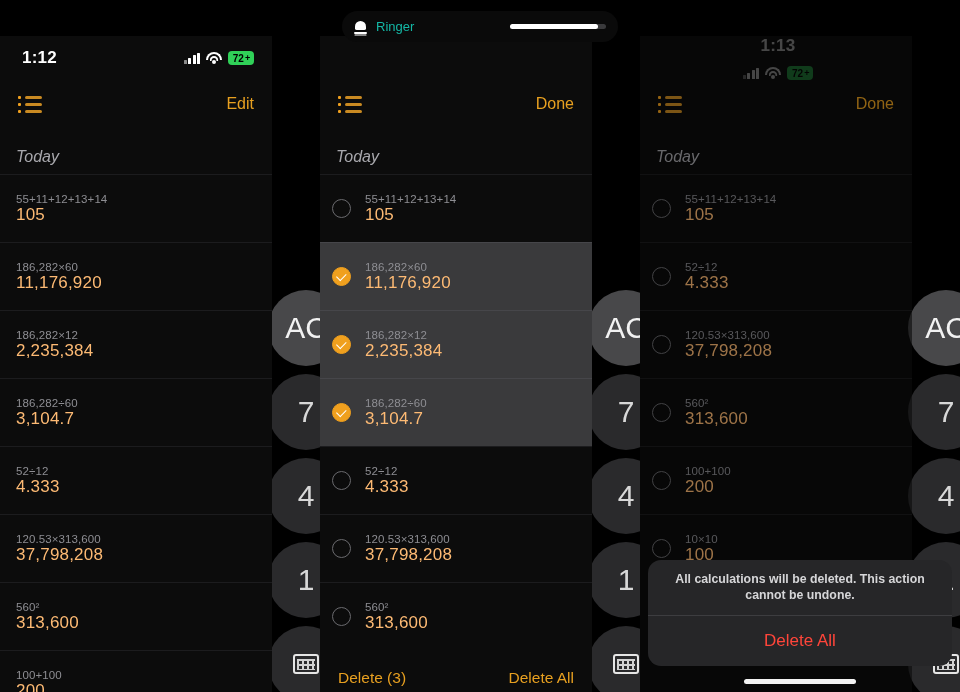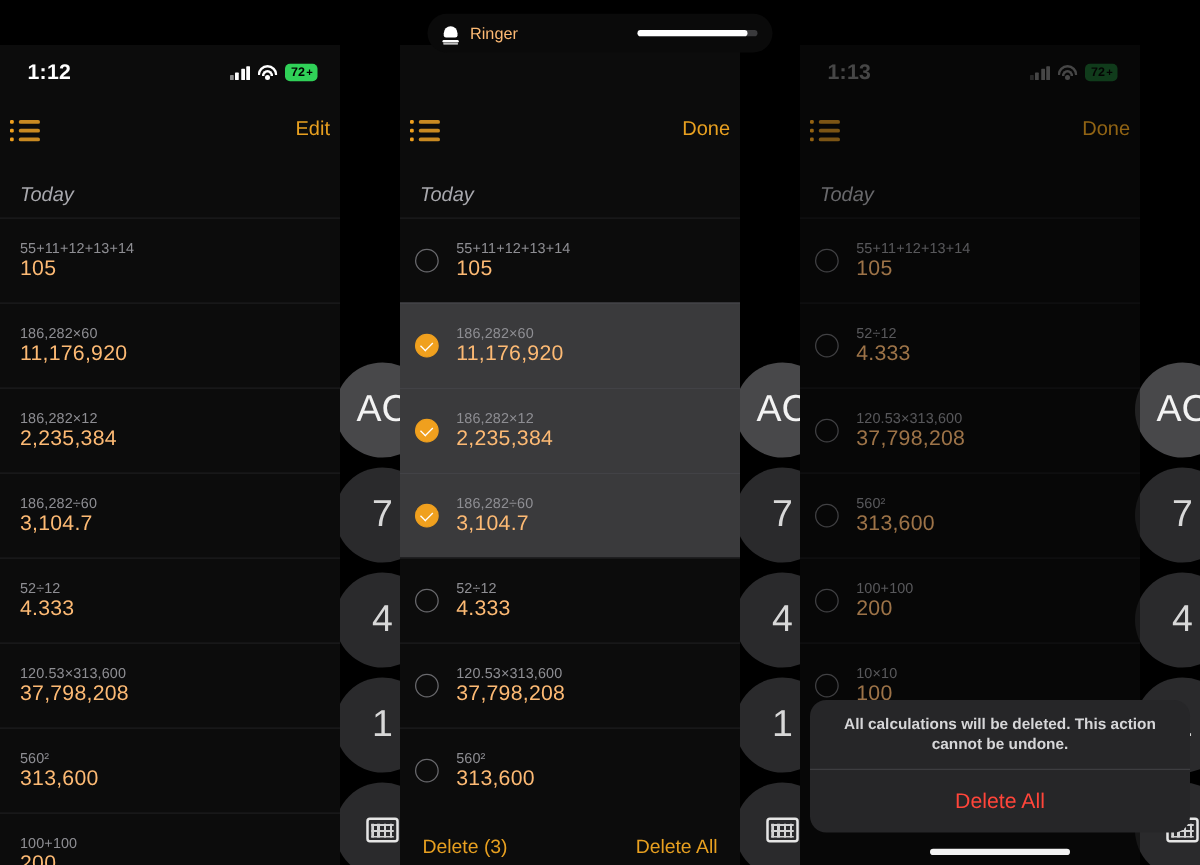--- a/index.html
+++ b/index.html
@@ -85,50 +85,50 @@
     width: 4px; height: 4px; top: 7.5px; border: none;
     background: #fff; border-radius: 50%;
   }
   .batt {
     display: flex; align-items: center; justify-content: center; gap: 0px;
     background: #30d158; color: #000;
     font-size: 10px; font-weight: bold;
     border-radius: 4px; padding: 1px 3px 1px 4px; height: 14px; min-width: 26px;
   }
   .batt .bolt { font-size: 9px; margin-left: 1px; }
-  .dimmed .statusbar { opacity: .42; }
+  .dimmed .statusbar { opacity: .42; flex-direction: column; }
 
   
   .island {
     position: absolute; top: 11px; left: 22px;
     width: 276px; height: 31px; border-radius: 16px;
     background: #0a0a0a;
     display: flex; align-items: center; padding: 0 12px;
     gap: 9px; z-index: 20;
   }
   .island .bell { width: 13px; height: 14px; position: relative; }
   .island .bell::before {
     content:""; position: absolute; top:1px; left:1px;
     width: 11px; height: 9px; background:#fff;
     border-radius: 6px 6px 2px 2px;
   }
   .island .bell::after {
     content:""; position: absolute; bottom:0; left:0;
     width: 13px; height: 2px; background:#fff; border-radius:1px;
     box-shadow: 0 2px 0 -0.5px #fff;
   }
-  .island .ringer-label { color: #fdba74; font-size: 13px; }
+  .island .ringer-label { color: #14b8a6; font-size: 13px; }
   .island .vol { margin-left: auto; width: 96px; height: 5px; border-radius: 3px; background:#3a3a3c; position: relative; }
   .island .vol::after { content:""; position:absolute; inset:0 8px 0 0; background:#fff; border-radius:3px; }
 
   
   .navbar {
     position: absolute; top: 44px; left: 0; width: 272px; height: 48px;
     display: flex; align-items: center; justify-content: space-between;
-    padding: 0 8px;
+    padding: 0 18px;
   }
   .list-icon { display: flex; flex-direction: column; gap: 4px; width: 24px; }
   .list-icon .ln { display: flex; align-items: center; gap: 4px; }
   .list-icon .dot { width: 3px; height: 3px; background: #f0a01e; border-radius: 1px; }
   .list-icon .bar { flex: 1; height: 3px; background: #c98a22; border-radius: 1.5px; }
   .nav-action { color: #e8a020; font-size: 16px; cursor: default; }
 
   
   .sec-head {
     position: absolute; left: 0; width: 272px;

